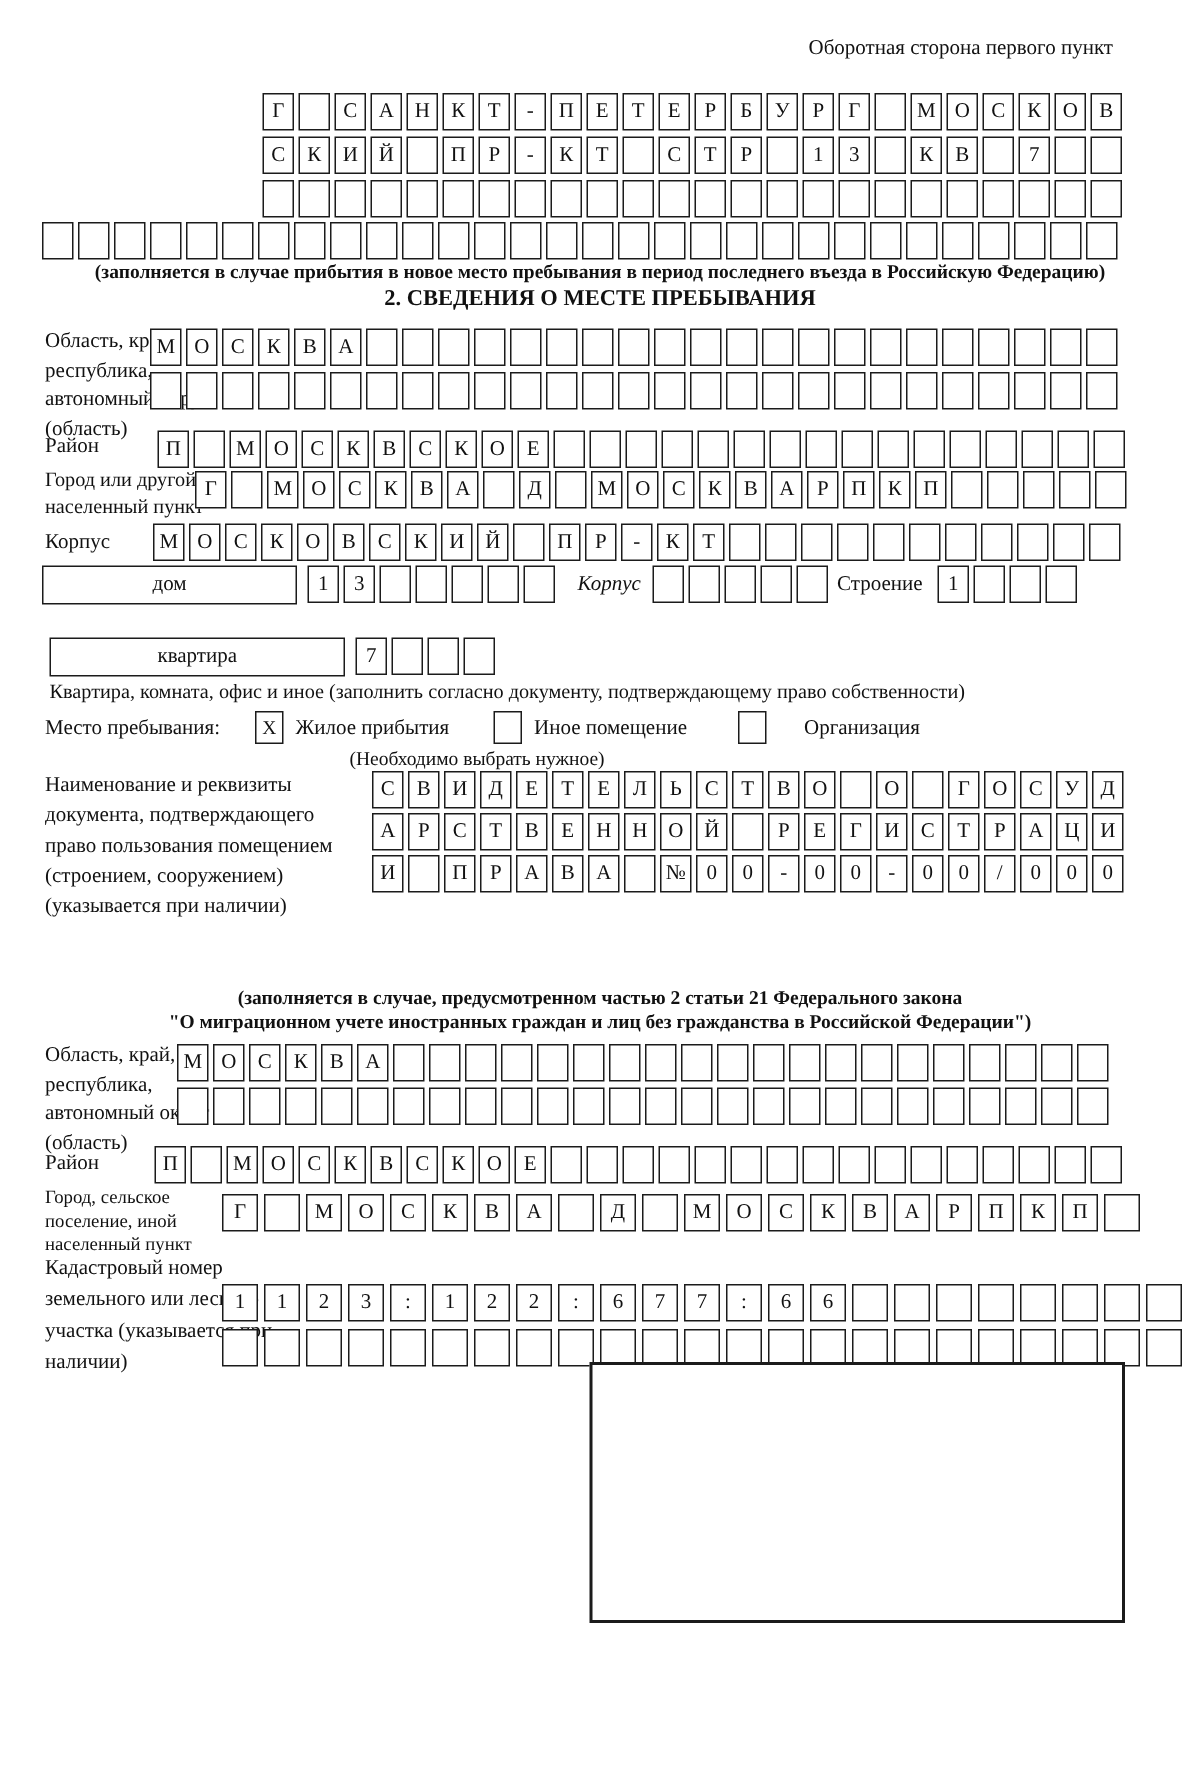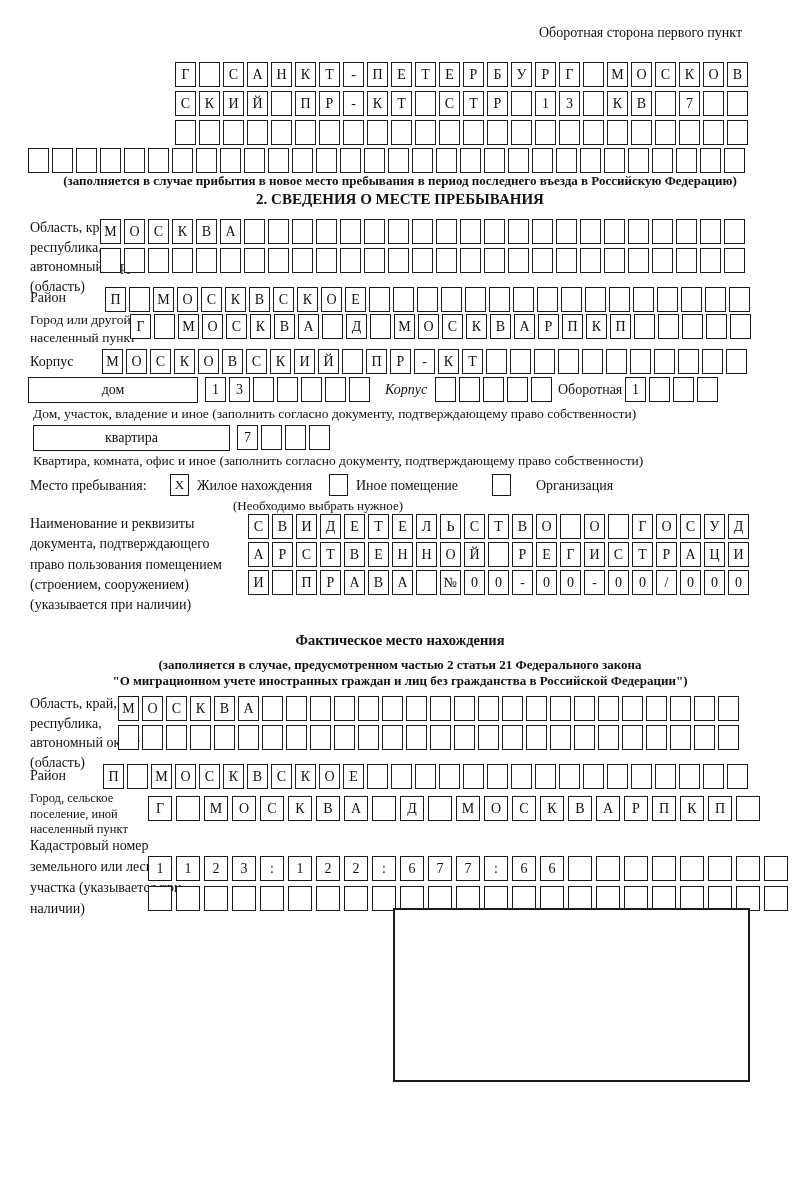--- a/index.html
+++ b/index.html
@@ -314,41 +314,40 @@
       <span class="cell"></span>
     </div>
   <div class="abs lbl" style="left:385px;top:381px;font-style:italic;">Корпус</div>
   <div class="cellrow" style="left:435px;top:377px;">
       <span class="cell"></span>
       <span class="cell"></span>
       <span class="cell"></span>
       <span class="cell"></span>
       <span class="cell"></span>
     </div>
-  <div class="abs lbl" style="left:558px;top:381px;">Оборотная</div>
+  <div class="abs lbl" style="left:558px;top:381px;">Строение</div>
   <div class="cellrow" style="left:625px;top:377px;">
       <span class="cell">1</span>
       <span class="cell"></span>
       <span class="cell"></span>
       <span class="cell"></span>
     </div>
-  <div class="abs note" style="left:33px;top:406px;font-size:13.5px;">Дом, участок, владение и иное (заполнить согласно документу, подтверждающему право собственности)</div>
 
   <div class="bigfield" style="left:33px;top:425px;width:197px;">квартира</div>
   <div class="cellrow" style="left:237px;top:425px;">
       <span class="cell">7</span>
       <span class="cell"></span>
       <span class="cell"></span>
       <span class="cell"></span>
     </div>
   <div class="abs note" style="left:33px;top:453px;font-size:13.5px;">Квартира, комната, офис и иное (заполнить согласно документу, подтверждающему право собственности)</div>
 
   <div class="abs lbl" style="left:30px;top:477px;">Место пребывания:</div>
   <div class="chk" style="left:170px;top:474px;">X</div>
-  <div class="abs lbl" style="left:197px;top:477px;">Жилое нахождения</div>
+  <div class="abs lbl" style="left:197px;top:477px;">Жилое прибытия</div>
   <div class="chk" style="left:329px;top:474px;"></div>
   <div class="abs lbl" style="left:356px;top:477px;">Иное помещение</div>
   <div class="chk" style="left:492px;top:474px;"></div>
   <div class="abs lbl" style="left:536px;top:477px;">Организация</div>
   <div class="abs note" style="left:233px;top:498px;">(Необходимо выбрать нужное)</div>
 
   <div class="abs lbl" style="left:30px;top:514px;width:215px;line-height:1.45;">Наименование и реквизиты документа, подтверждающего право пользования помещением (строением, сооружением) (указывается при наличии)</div>
   <div class="cellrow" style="left:248px;top:514px;">
       <span class="cell">С</span>
       <span class="cell">В</span>
@@ -412,21 +411,20 @@
       <span class="cell">0</span>
       <span class="cell">-</span>
       <span class="cell">0</span>
       <span class="cell">0</span>
       <span class="cell">/</span>
       <span class="cell">0</span>
       <span class="cell">0</span>
       <span class="cell">0</span>
     </div>
 
-  <div class="abs center" style="top:632px;font-weight:bold;font-size:14.5px;">Фактическое место нахождения</div>
   <div class="abs note center" style="top:657px;">(заполняется в случае, предусмотренном частью 2 статьи 21 Федерального закона</div>
   <div class="abs note center" style="top:673px;">"О миграционном учете иностранных граждан и лиц без гражданства в Российской Федерации")</div>
 
   <div class="abs lbl" style="left:30px;top:694px;width:135px;line-height:1.4;">Область, край, республика, автономный округ (область)</div>
   <div class="cellrow" style="left:118px;top:696px;">
       <span class="cell">М</span>
       <span class="cell">О</span>
       <span class="cell">С</span>
       <span class="cell">К</span>
       <span class="cell">В</span>

